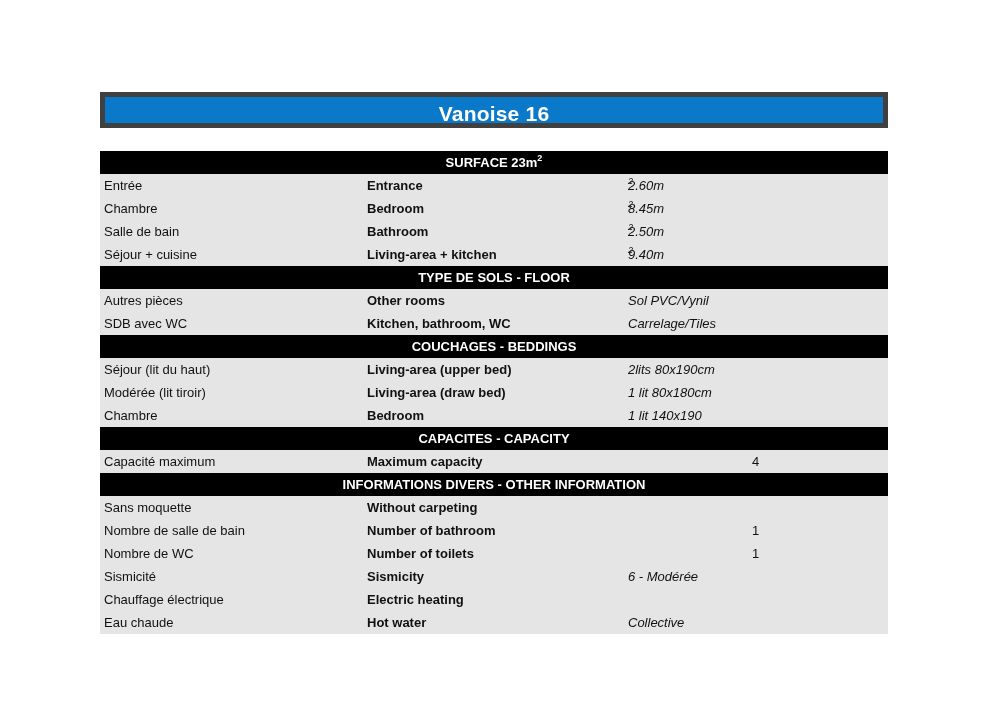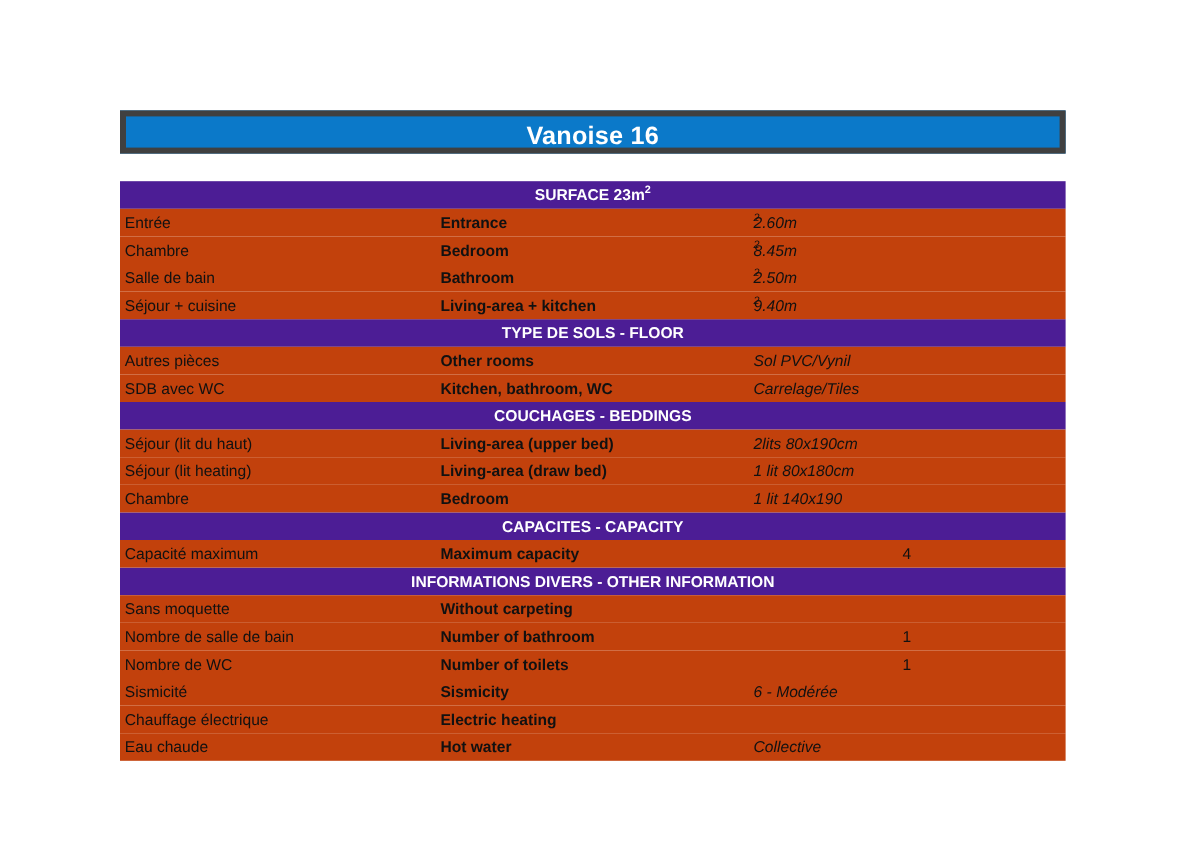--- a/index.html
+++ b/index.html
@@ -22,33 +22,33 @@
     color: #ffffff;
     font-weight: bold;
     font-size: 21px;
     text-align: center;
     line-height: 34px;
     letter-spacing: 0.2px;
   }
   .title-gap { height: 23px; }
   .band {
     height: 23px;
-    background: #4c1d95;
+    background: #000000;
     color: #ffffff;
     font-weight: bold;
     font-size: 13px;
     text-align: center;
     line-height: 23px;
   }
   .row {
     position: relative;
     height: 23px;
     font-size: 13px;
     line-height: 23px;
-    background: #c2410c;
+    background: #e5e5e5;
   }
   .row span { position: absolute; top: 0; white-space: nowrap; }
   .c1 { left: 4px; }
   .c2 { left: 267px; font-weight: bold; }
   .c3 { left: 528px; font-style: italic; }
   .c4 { left: 652px; }
   sup {
     font-size: 9px;
     position: relative;
     top: -1px;
@@ -110,21 +110,21 @@
 
   <div>
     <div class="band"><span>COUCHAGES - BEDDINGS</span><sup></sup></div>
     <div class="row">
       <span class="c1">Séjour (lit du haut)</span>
       <span class="c2">Living-area (upper bed)</span>
       <span class="c3"><span>2lits 80x190cm</span><sup></sup></span>
       <span class="c4"></span>
     </div>
     <div class="row">
-      <span class="c1">Séjour (lit heating)</span>
+      <span class="c1">Modérée (lit tiroir)</span>
       <span class="c2">Living-area (draw bed)</span>
       <span class="c3"><span>1 lit 80x180cm</span><sup></sup></span>
       <span class="c4"></span>
     </div>
     <div class="row">
       <span class="c1">Chambre</span>
       <span class="c2">Bedroom</span>
       <span class="c3"><span>1 lit 140x190</span><sup></sup></span>
       <span class="c4"></span>
     </div>

